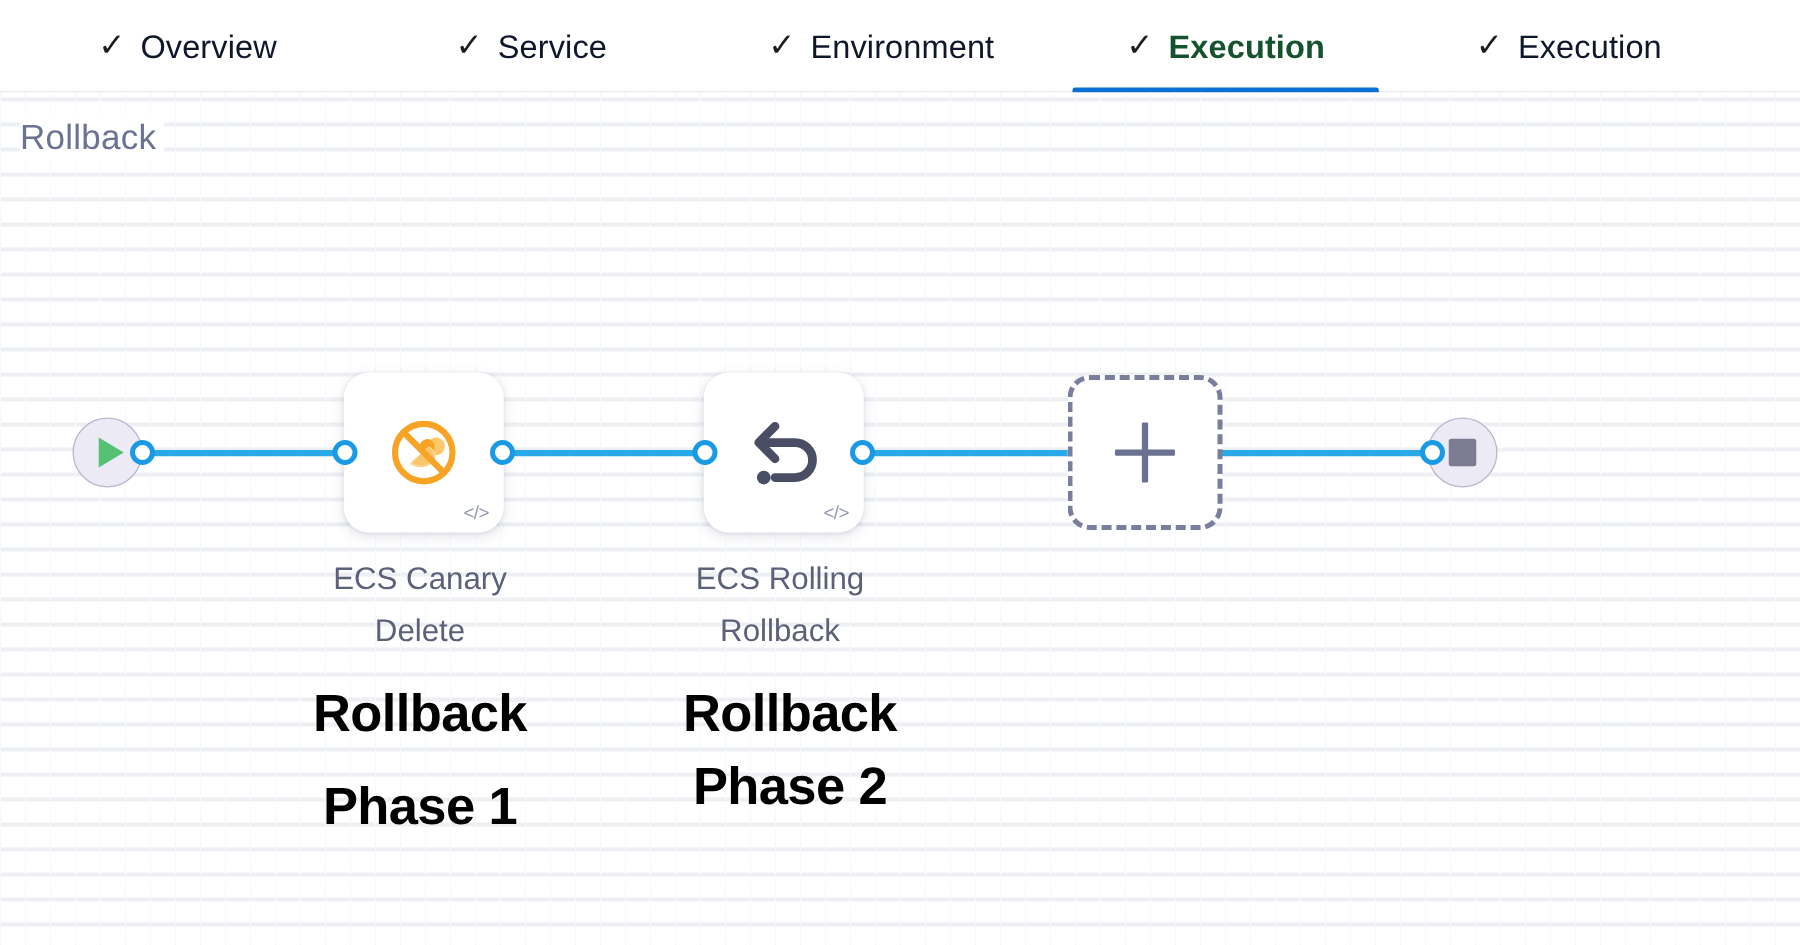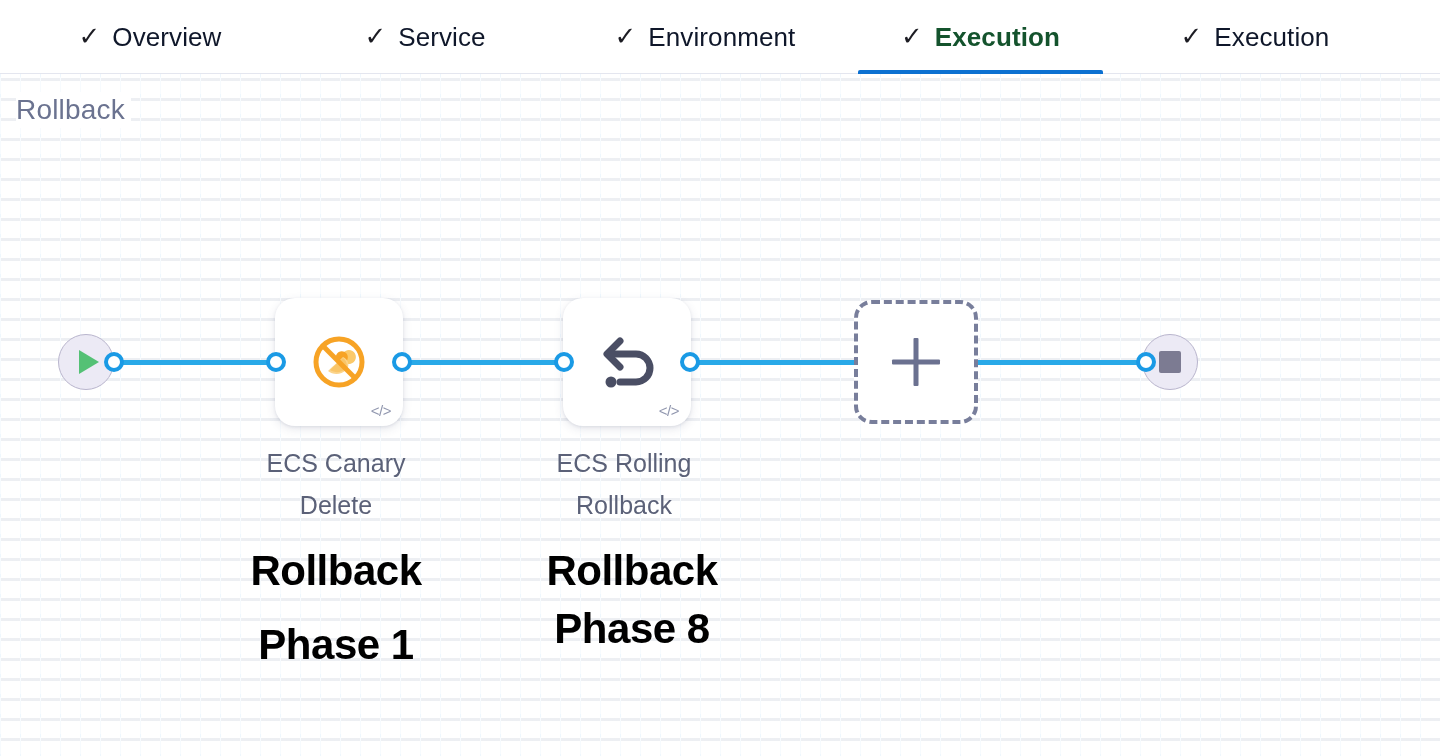--- a/index.html
+++ b/index.html
@@ -305,21 +305,21 @@
           <circle cx="17" cy="51" r="5.5" fill="#4a4e64"></circle>
         </svg>
       </div>
       <div class="code-badge">&lt;/&gt;</div>
     </div>
     <div class="dot" style="left:554px; top:278px;"></div>
     <div class="dot" style="left:680px; top:278px;"></div>
     <div class="node-label" style="left:524px; top:368px;">ECS Rolling</div>
     <div class="node-label" style="left:524px; top:410px;">Rollback</div>
     <div class="annot" style="left:472px; top:468px;">Rollback</div>
-    <div class="annot" style="left:472px; top:526px;">Phase 8</div>
+    <div class="annot" style="left:472px; top:526px;">Phase 2</div>
 
     <div class="add-step" style="left:854px; top:226px;">
       <div class="plus"></div>
     </div>
 
     <div class="dot" style="left:1136px; top:278px;"></div>
     <div class="terminal" style="left:1142px; top:260px;">
       <div class="stop-sq"></div>
     </div>
 

